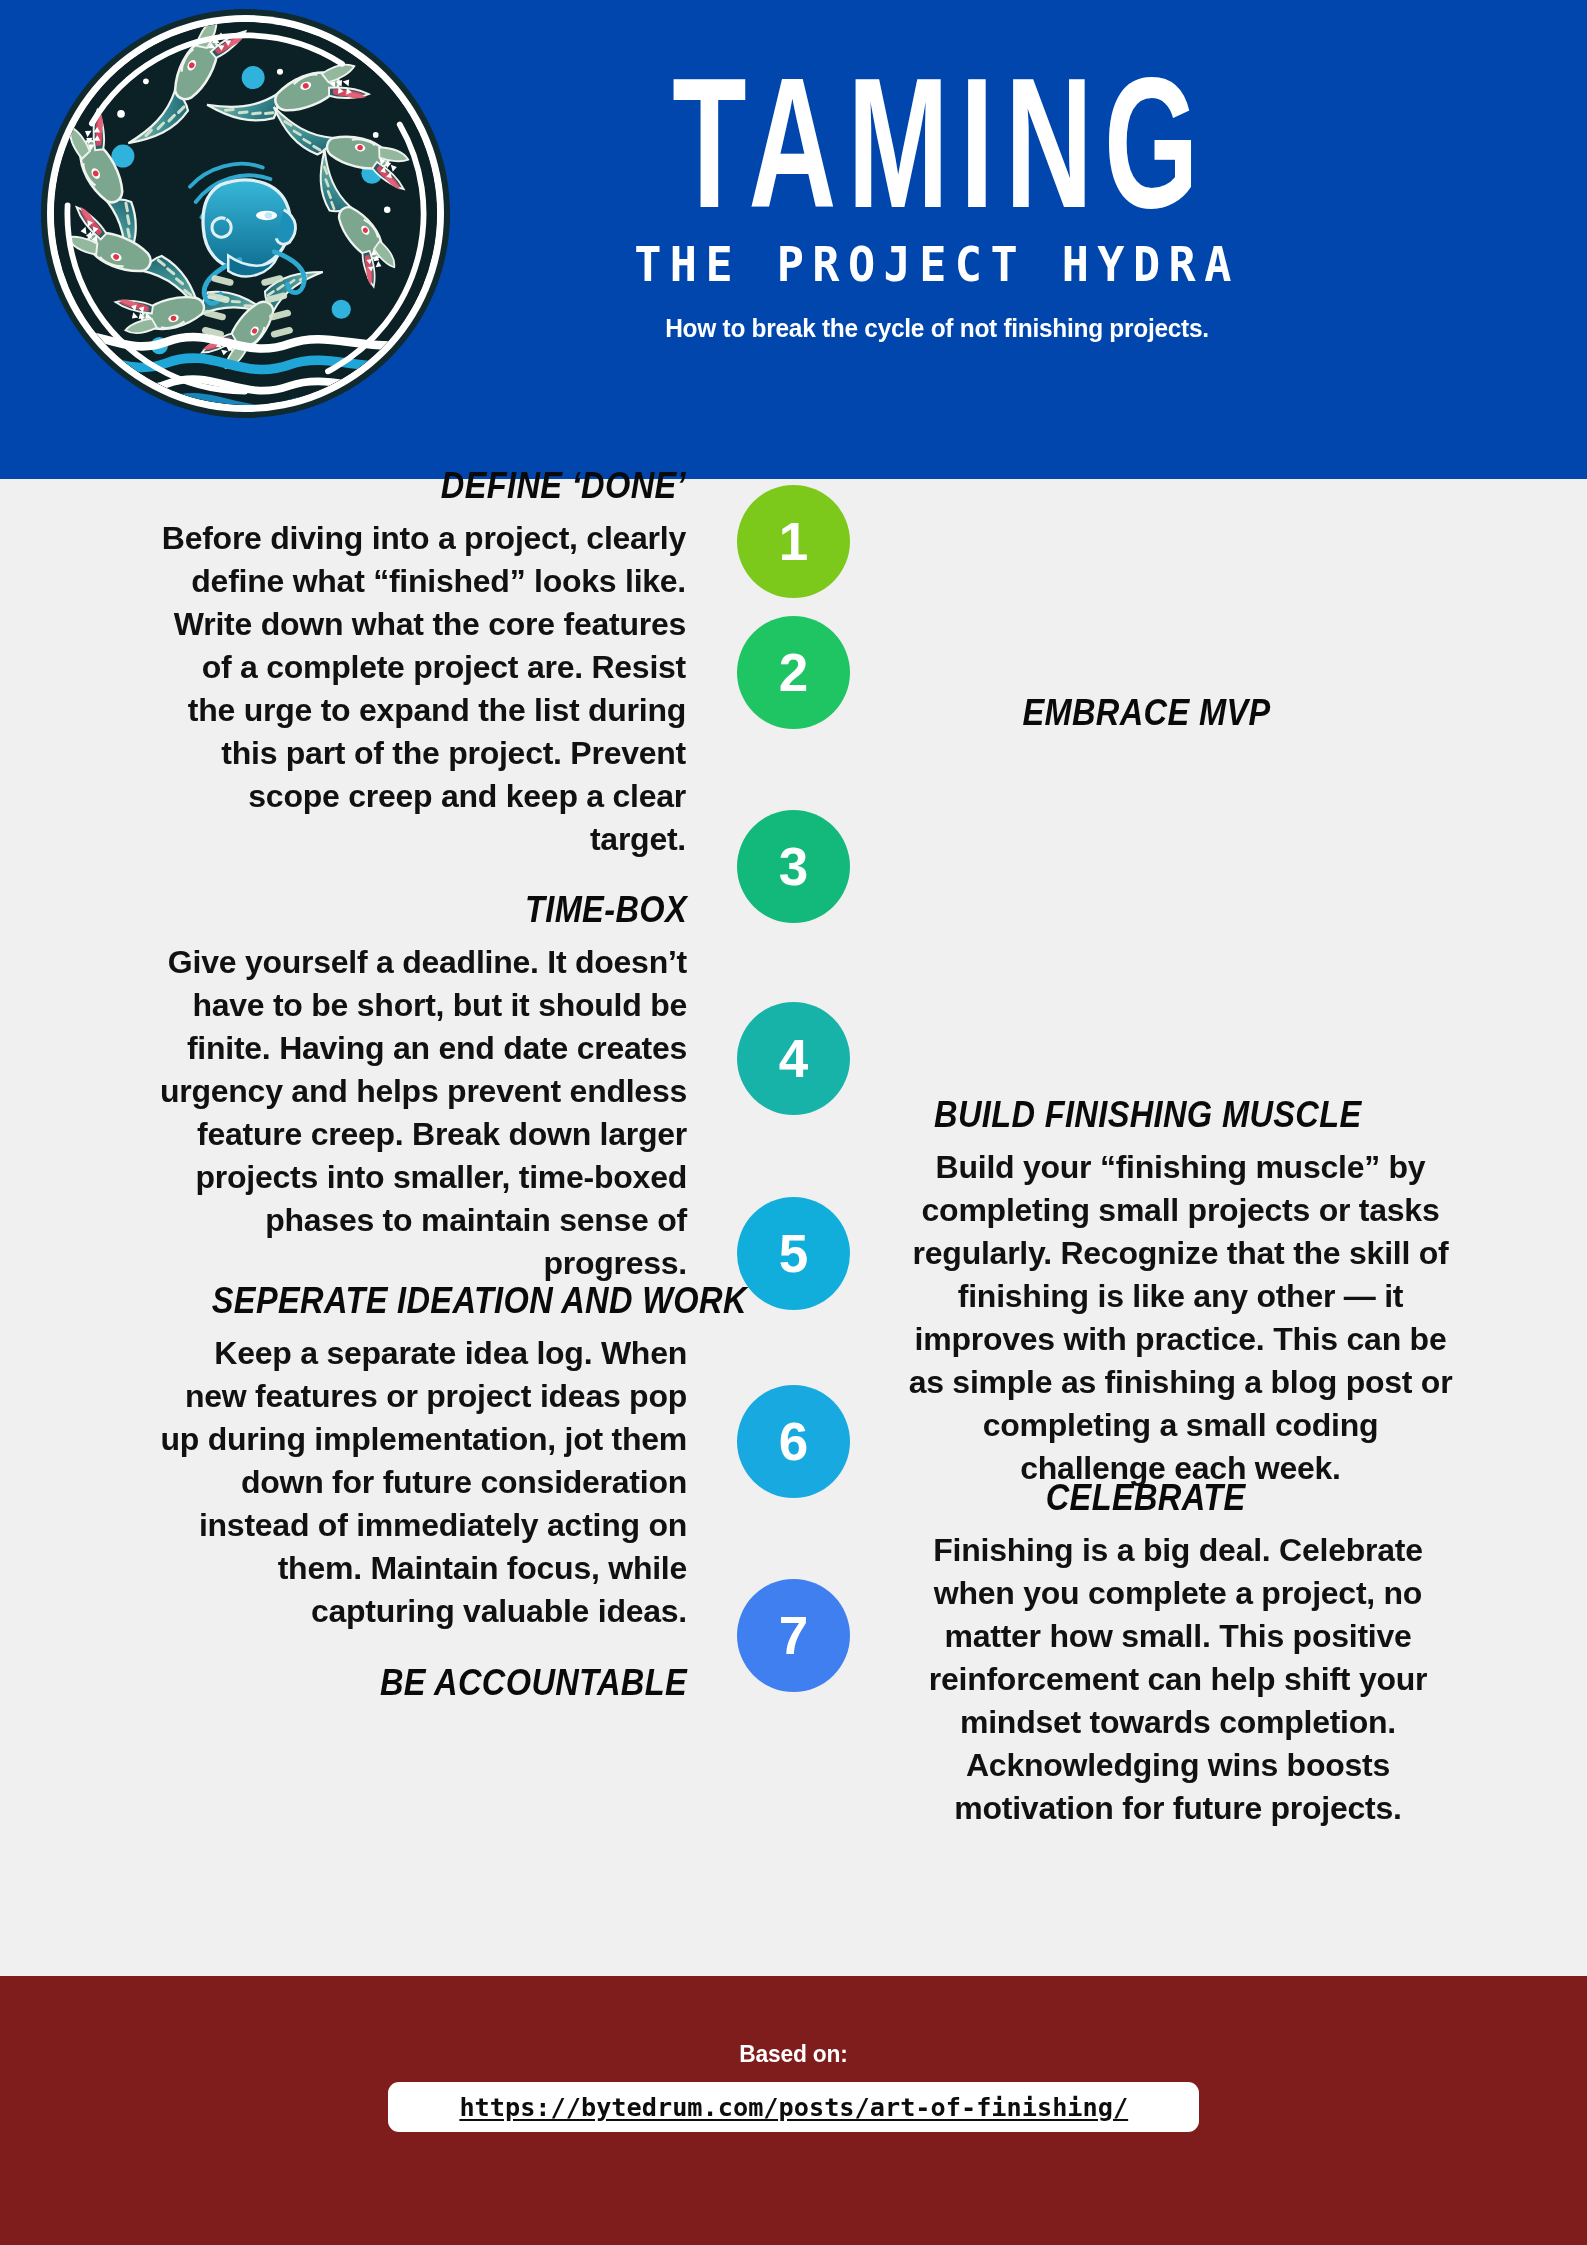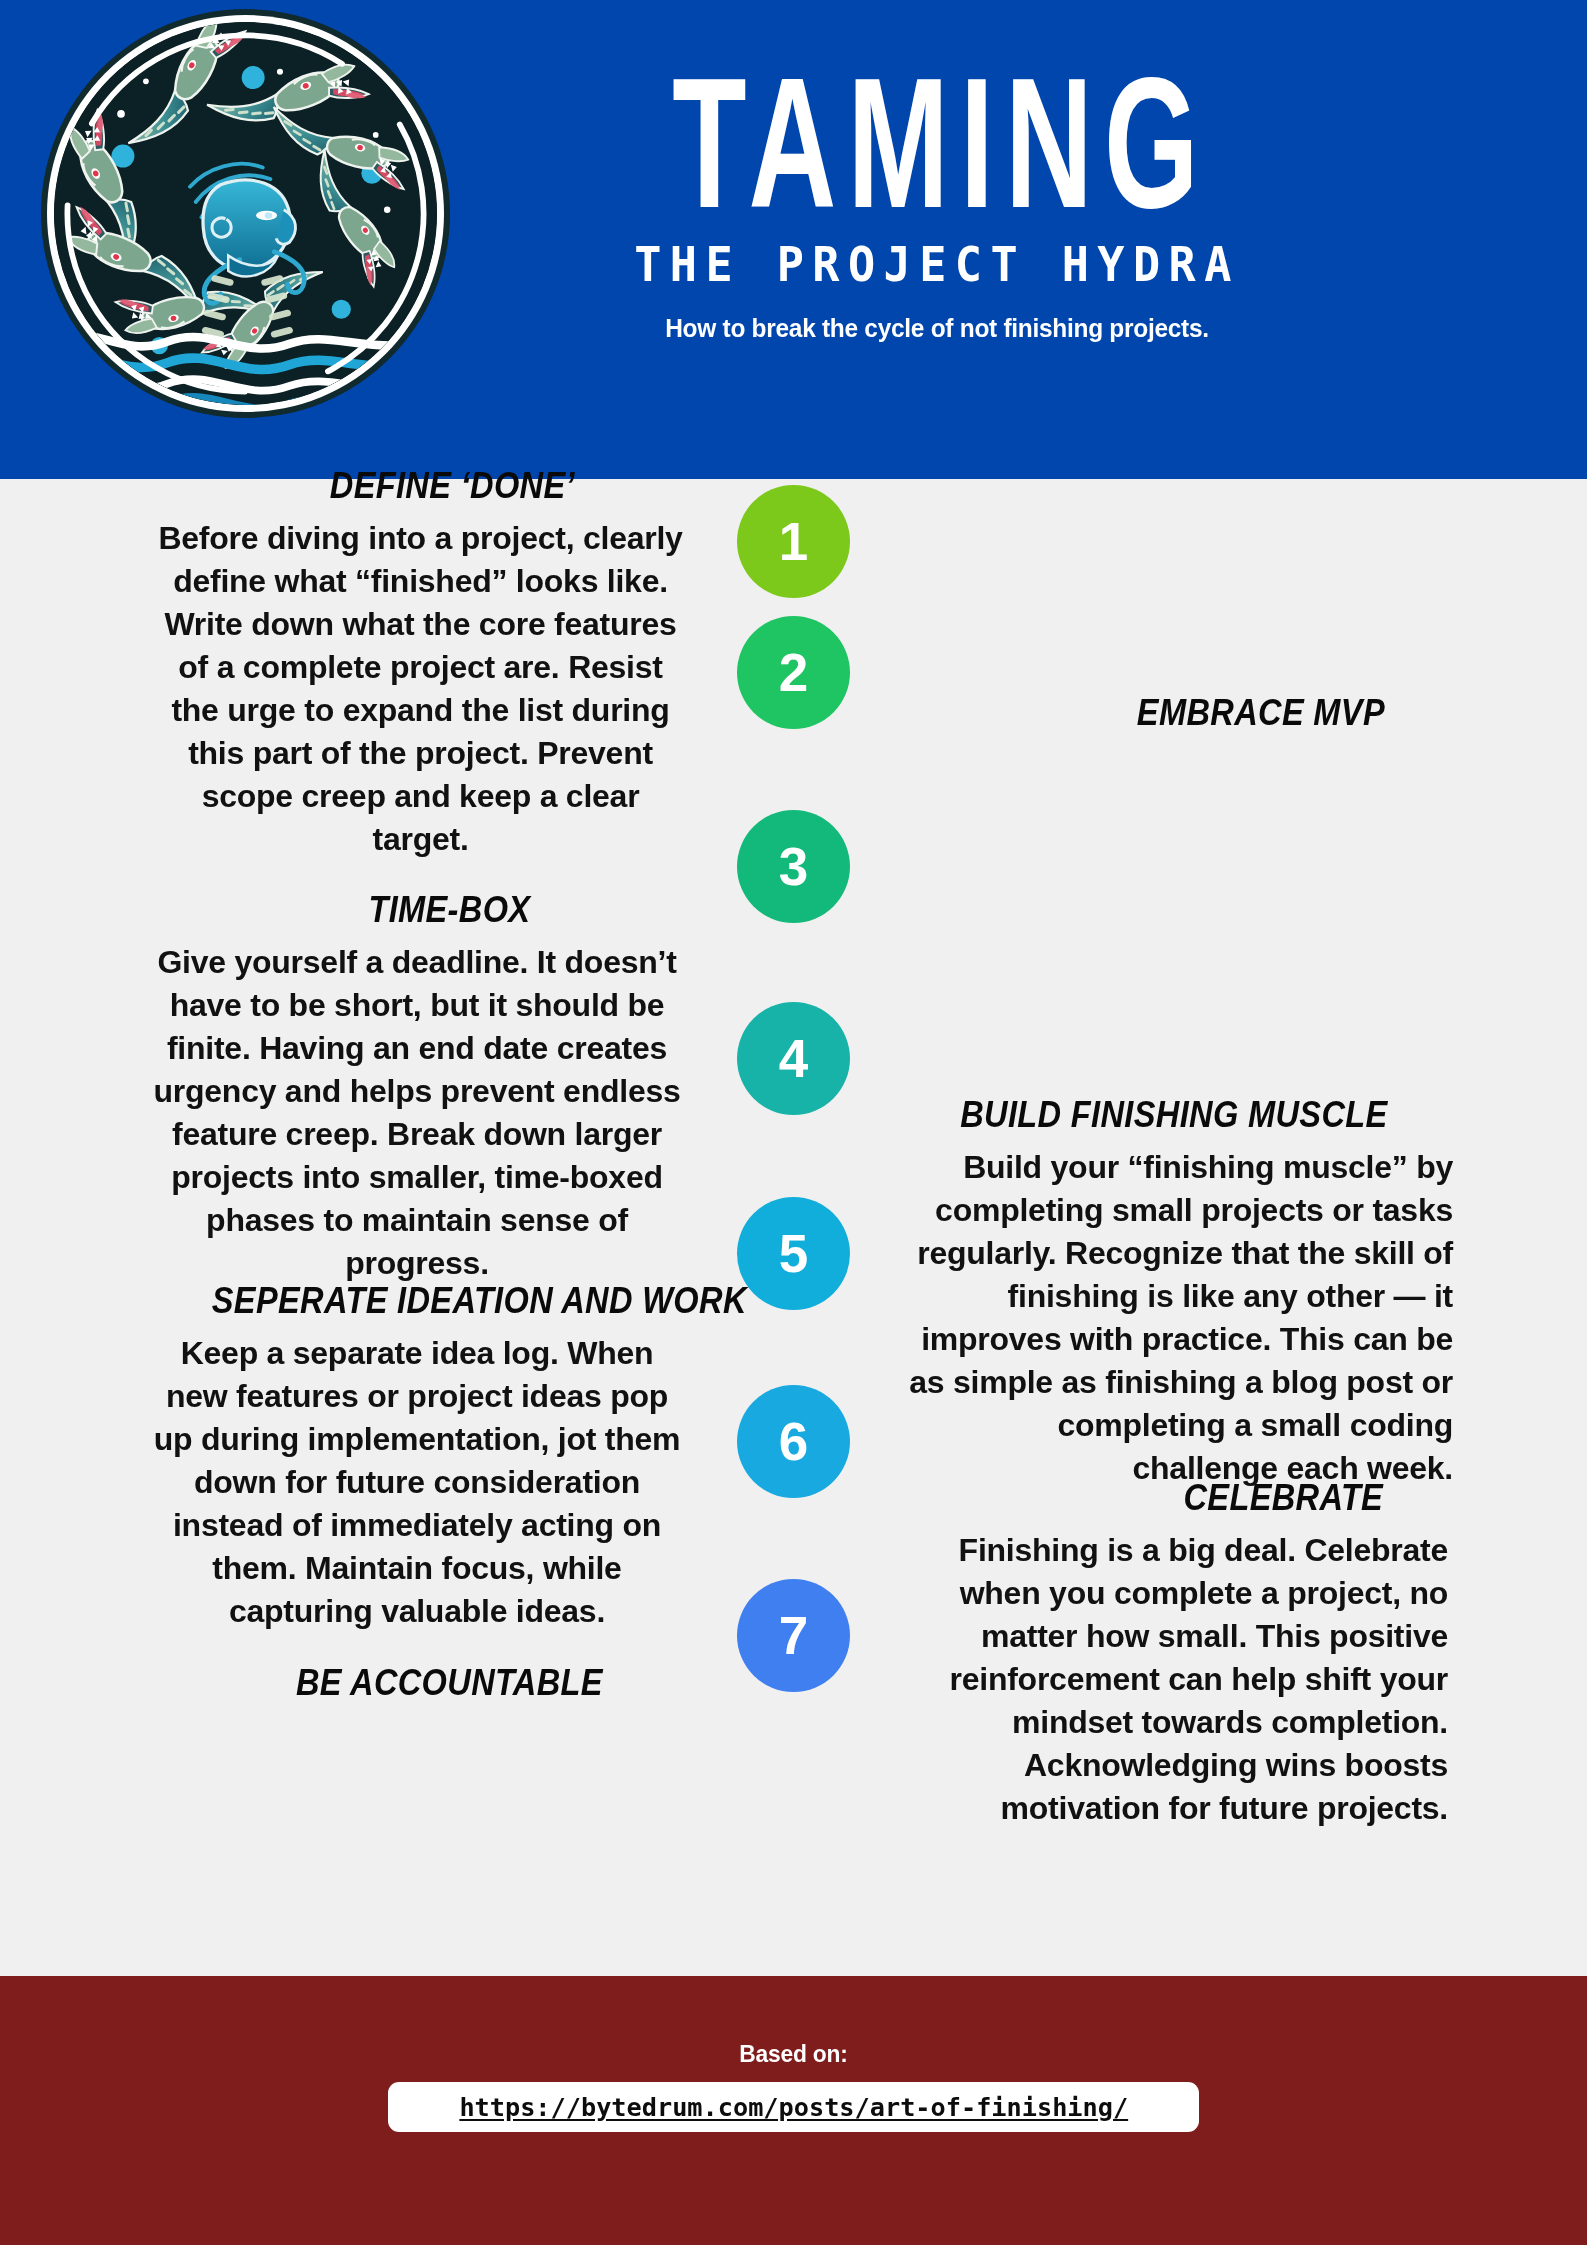--- a/index.html
+++ b/index.html
@@ -70,22 +70,22 @@
     border-radius:50%;
     color:#ffffff;
     font-family:"Liberation Sans", sans-serif;
     font-weight:bold;
     font-size:53px;
     display:flex; align-items:center; justify-content:center;
     letter-spacing:0px;
   }
 
   .step { position:absolute; }
-  .step.left  { text-align:center; }
-  .step.right { text-align:right; }
+  .step.left  { text-align:right; }
+  .step.right { text-align:center; }
 
   .step-title {
     font-family:"Liberation Sans", sans-serif;
     font-weight:bold;
     font-style:italic;
     font-size:37px;
     line-height:1.05;
     color:#0a0a0a;
     letter-spacing:0.4px;
     transform:scaleX(0.88);

